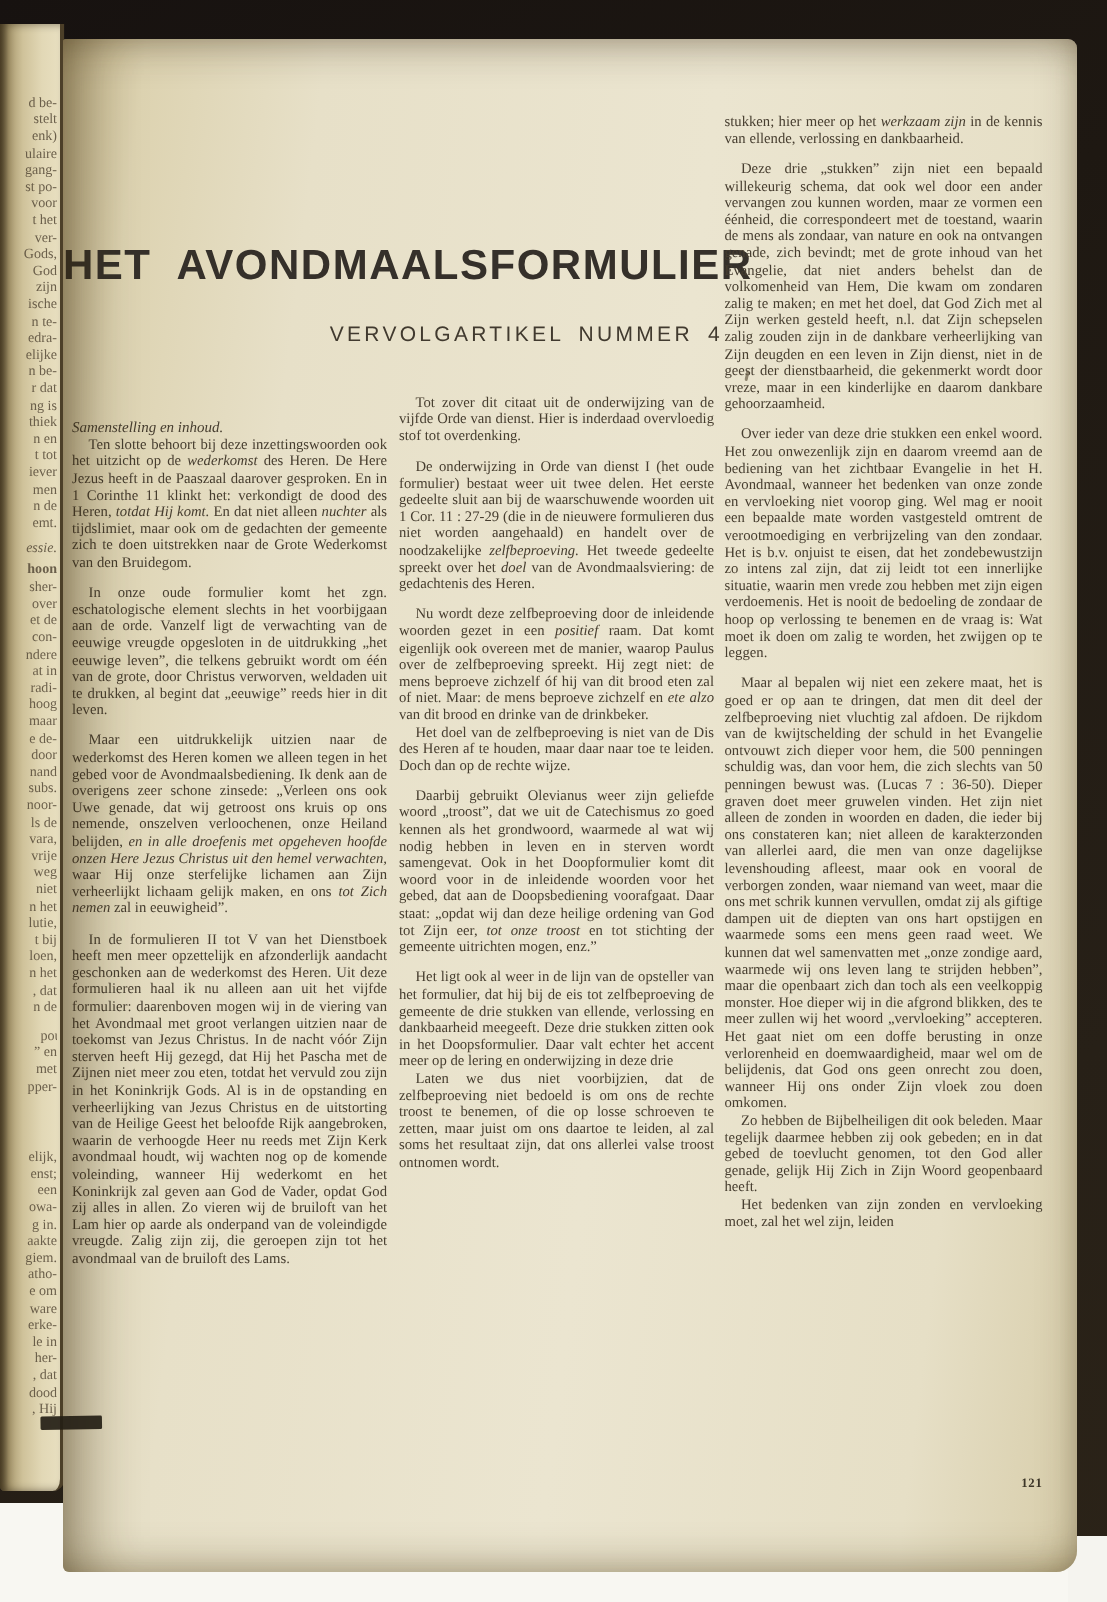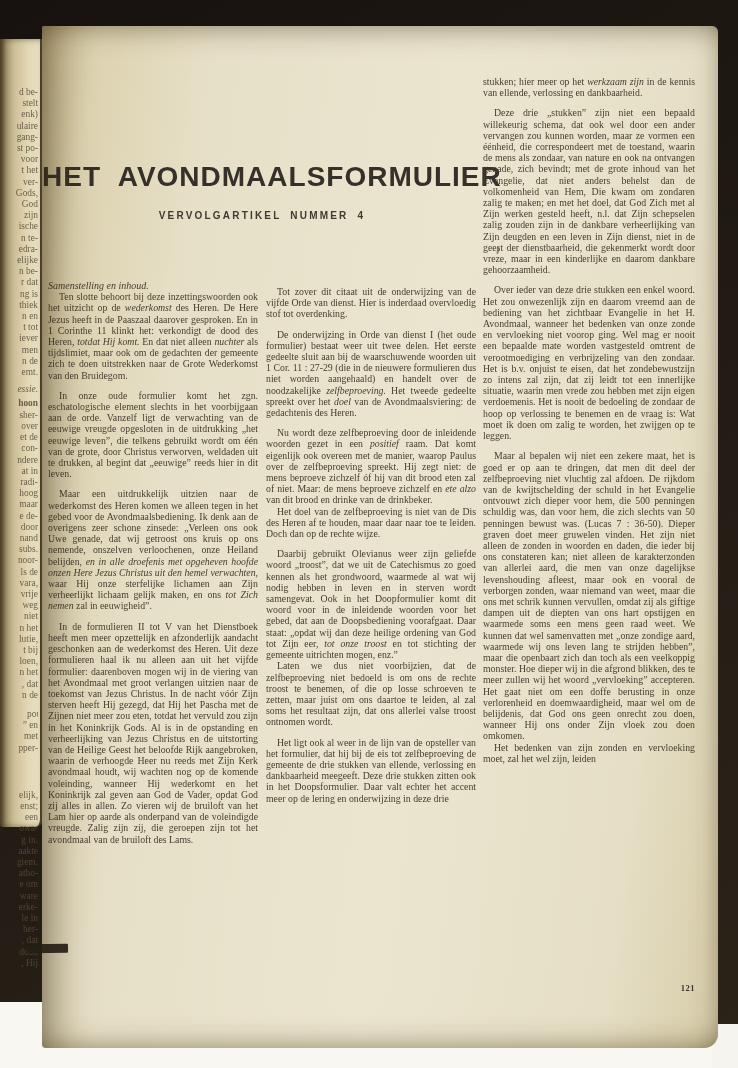--- a/index.html
+++ b/index.html
@@ -8,21 +8,21 @@
     background:linear-gradient(150deg,#171210 0%,#1e1812 35%,#272017 75%,#2b2318 100%);
     font-family:"Liberation Serif", serif;
   }
   
   .white-base{position:absolute;left:0;right:0;bottom:0;height:26px;background:#f8f7f2;z-index:1;}
   .white-left{position:absolute;left:0;bottom:0;width:46px;height:66px;background:#f8f7f2;z-index:1;}
   .white-right{position:absolute;right:0;bottom:0;width:26px;height:44px;background:#f5f4ef;z-index:1;}
 
   
   .prev-page{
-    position:absolute;left:0;top:39px;width:40px;height:788px;z-index:2;
+    position:absolute;left:0;top:16px;width:40px;height:978px;z-index:2;
     background:linear-gradient(90deg,#6e603f 0%,#a9996e 14%,#cfc29a 38%,#e2d8b6 70%,#e8dfc0 100%);
     border-right:3px solid #4c3f28;border-radius:0 0 8px 3px;
     box-shadow:inset 4px 0 6px rgba(30,20,5,.5);
   }
   .fragments{position:absolute;top:48px;left:0;right:2px;}
   .frag{
     font-size:9.4px;line-height:11.2px;text-align:right;color:#564a38;
     white-space:nowrap;overflow:hidden;opacity:.85;
   }
   .frag.it{font-style:italic;}
@@ -41,35 +41,35 @@
       inset 0 22px 32px -24px rgba(55,38,10,.45),
       inset 0 -22px 30px -22px rgba(90,70,25,.45);
   }
 
   .title{
     position:absolute;left:0;top:116px;width:440px;text-align:center;
     font-family:"Liberation Sans", sans-serif;font-size:28px;font-weight:600;
     letter-spacing:1px;word-spacing:9px;color:#35302a;white-space:nowrap;
   }
   .subtitle{
-    position:absolute;left:0;top:176px;width:440px;text-align:center;
-    font-family:"Liberation Sans", sans-serif;font-size:10px;font-weight:700;
+    position:absolute;left:0;top:176px;width:440px;text-align:right;
+    font-family:"Liberation Sans", sans-serif;font-size:14px;font-weight:400;
     letter-spacing:2.2px;word-spacing:4px;color:#413a2f;
   }
 
   .col{
     position:absolute;color:#463d2f;font-size:9.8px;line-height:11.2px;
     text-align:justify;overflow:hidden;
   }
   .col p{margin:0;}
   .col p.gap{margin-top:9px;}
   .col p.ind{text-indent:11px;}
   .col .it{font-style:italic;margin-top:20px;}
   .col1{left:6px;top:254px;width:210px;height:706px;}
-  .col2{left:224px;top:260px;width:210px;height:706px;}
+  .col2{left:224px;top:237px;width:210px;height:706px;}
   .col3{left:441px;top:50px;width:212px;height:912px;}
 
   .heading{font-style:italic;font-size:10px;margin:0 0 8px 0;color:#463d2f;}
 
   .pagenum{
     position:absolute;left:441px;top:957px;width:212px;text-align:right;
     font-size:8.5px;font-weight:bold;color:#3d3628;letter-spacing:.5px;
   }
 
   
@@ -182,31 +182,32 @@
       </div>
   </div>
 
   <div class="col col2">
     <div>
         <p class="ind "><span>Tot zover dit citaat uit de onderwijzing van de vijfde Orde van dienst. Hier is inderdaad overvloedig stof tot overdenking.</span></p>
         <p class="ind gap"><span>De onderwijzing in Orde van dienst I (het oude formulier) bestaat weer uit twee delen. Het eerste gedeelte sluit aan bij de waarschuwende woorden uit 1 Cor. 11 : 27-29 (die in de nieuwere formulieren dus niet worden aangehaald) en handelt over de noodzakelijke </span><span class="it">zelfbeproeving.</span><span> Het tweede gedeelte spreekt over het </span><span class="it">doel</span><span> van de Avondmaalsviering: de gedachtenis des Heren.</span></p>
         <p class="ind gap"><span>Nu wordt deze zelfbeproeving door de inleidende woorden gezet in een </span><span class="it">positief</span><span> raam. Dat komt eigenlijk ook overeen met de manier, waarop Paulus over de zelfbeproeving spreekt. Hij zegt niet: de mens beproeve zichzelf óf hij van dit brood eten zal of niet. Maar: de mens beproeve zichzelf en </span><span class="it">ete alzo</span><span> van dit brood en drinke van de drinkbeker.</span></p>
         <p class="ind "><span>Het doel van de zelfbeproeving is niet van de Dis des Heren af te houden, maar daar naar toe te leiden. Doch dan op de rechte wijze.</span></p>
         <p class="ind gap"><span>Daarbij gebruikt Olevianus weer zijn geliefde woord „troost”, dat we uit de Catechismus zo goed kennen als het grondwoord, waarmede al wat wij nodig hebben in leven en in sterven wordt samengevat. Ook in het Doopformulier komt dit woord voor in de inleidende woorden voor het gebed, dat aan de Doopsbediening voorafgaat. Daar staat: „opdat wij dan deze heilige ordening van God tot Zijn eer, </span><span class="it">tot onze troost</span><span> en tot stichting der gemeente uitrichten mogen, enz.”</span></p>
+        <p class="ind gap"><span>Het ligt ook al weer in de lijn van de opsteller van het formulier, dat hij bij de eis tot zelfbeproeving de gemeente de drie stukken van ellende, verlossing en dankbaarheid meegeeft. Deze drie stukken zitten ook in het Doopsformulier. Daar valt echter het accent meer op de lering en onderwijzing in deze drie</span></p>
         <p class="ind "><span>Laten we dus niet voorbijzien, dat de zelfbeproeving niet bedoeld is om ons de rechte troost te benemen, of die op losse schroeven te zetten, maar juist om ons daartoe te leiden, al zal soms het resultaat zijn, dat ons allerlei valse troost ontnomen wordt.</span></p>
-        <p class="ind gap"><span>Het ligt ook al weer in de lijn van de opsteller van het formulier, dat hij bij de eis tot zelfbeproeving de gemeente de drie stukken van ellende, verlossing en dankbaarheid meegeeft. Deze drie stukken zitten ook in het Doopsformulier. Daar valt echter het accent meer op de lering en onderwijzing in deze drie</span></p>
       </div>
   </div>
 
   <div class="col col3">
     <div>
         <p class=""><span>stukken; hier meer op het </span><span class="it">werkzaam zijn</span><span> in de kennis van ellende, verlossing en dankbaarheid.</span></p>
         <p class="ind gap"><span>Deze drie „stukken” zijn niet een bepaald willekeurig schema, dat ook wel door een ander vervangen zou kunnen worden, maar ze vormen een éénheid, die correspondeert met de toestand, waarin de mens als zondaar, van nature en ook na ontvangen genade, zich bevindt; met de grote inhoud van het Evangelie, dat niet anders behelst dan de volkomenheid van Hem, Die kwam om zondaren zalig te maken; en met het doel, dat God Zich met al Zijn werken gesteld heeft, n.l. dat Zijn schepselen zalig zouden zijn in de dankbare verheerlijking van Zijn deugden en een leven in Zijn dienst, niet in de geest der dienstbaarheid, die gekenmerkt wordt door vreze, maar in een kinderlijke en daarom dankbare gehoorzaamheid.</span></p>
         <p class="ind gap"><span>Over ieder van deze drie stukken een enkel woord. Het zou onwezenlijk zijn en daarom vreemd aan de bediening van het zichtbaar Evangelie in het H. Avondmaal, wanneer het bedenken van onze zonde en vervloeking niet voorop ging. Wel mag er nooit een bepaalde mate worden vastgesteld omtrent de verootmoediging en verbrijzeling van den zondaar. Het is b.v. onjuist te eisen, dat het zondebewustzijn zo intens zal zijn, dat zij leidt tot een innerlijke situatie, waarin men vrede zou hebben met zijn eigen verdoemenis. Het is nooit de bedoeling de zondaar de hoop op verlossing te benemen en de vraag is: Wat moet ik doen om zalig te worden, het zwijgen op te leggen.</span></p>
         <p class="ind gap"><span>Maar al bepalen wij niet een zekere maat, het is goed er op aan te dringen, dat men dit deel der zelfbeproeving niet vluchtig zal afdoen. De rijkdom van de kwijtschelding der schuld in het Evangelie ontvouwt zich dieper voor hem, die 500 penningen schuldig was, dan voor hem, die zich slechts van 50 penningen bewust was. (Lucas 7 : 36-50). Dieper graven doet meer gruwelen vinden. Het zijn niet alleen de zonden in woorden en daden, die ieder bij ons constateren kan; niet alleen de karakterzonden van allerlei aard, die men van onze dagelijkse levenshouding afleest, maar ook en vooral de verborgen zonden, waar niemand van weet, maar die ons met schrik kunnen vervullen, omdat zij als giftige dampen uit de diepten van ons hart opstijgen en waarmede soms een mens geen raad weet. We kunnen dat wel samenvatten met „onze zondige aard, waarmede wij ons leven lang te strijden hebben”, maar die openbaart zich dan toch als een veelkoppig monster. Hoe dieper wij in die afgrond blikken, des te meer zullen wij het woord „vervloeking” accepteren. Het gaat niet om een doffe berusting in onze verlorenheid en doemwaardigheid, maar wel om de belijdenis, dat God ons geen onrecht zou doen, wanneer Hij ons onder Zijn vloek zou doen omkomen.</span></p>
+        <p class="ind "><span>Zo hebben de Bijbelheiligen dit ook beleden. Maar tegelijk daarmee hebben zij ook gebeden; en in dat gebed de toevlucht genomen, tot den God aller genade, gelijk Hij Zich in Zijn Woord geopenbaard heeft.</span></p>
         <p class="ind "><span>Het bedenken van zijn zonden en vervloeking moet, zal het wel zijn, leiden</span></p>
       </div>
   </div>
 
   <div class="pagenum">121</div>
 
   <span class="stray-mark"></span>
 </div>
 
 <div class="ink-bar"></div>

